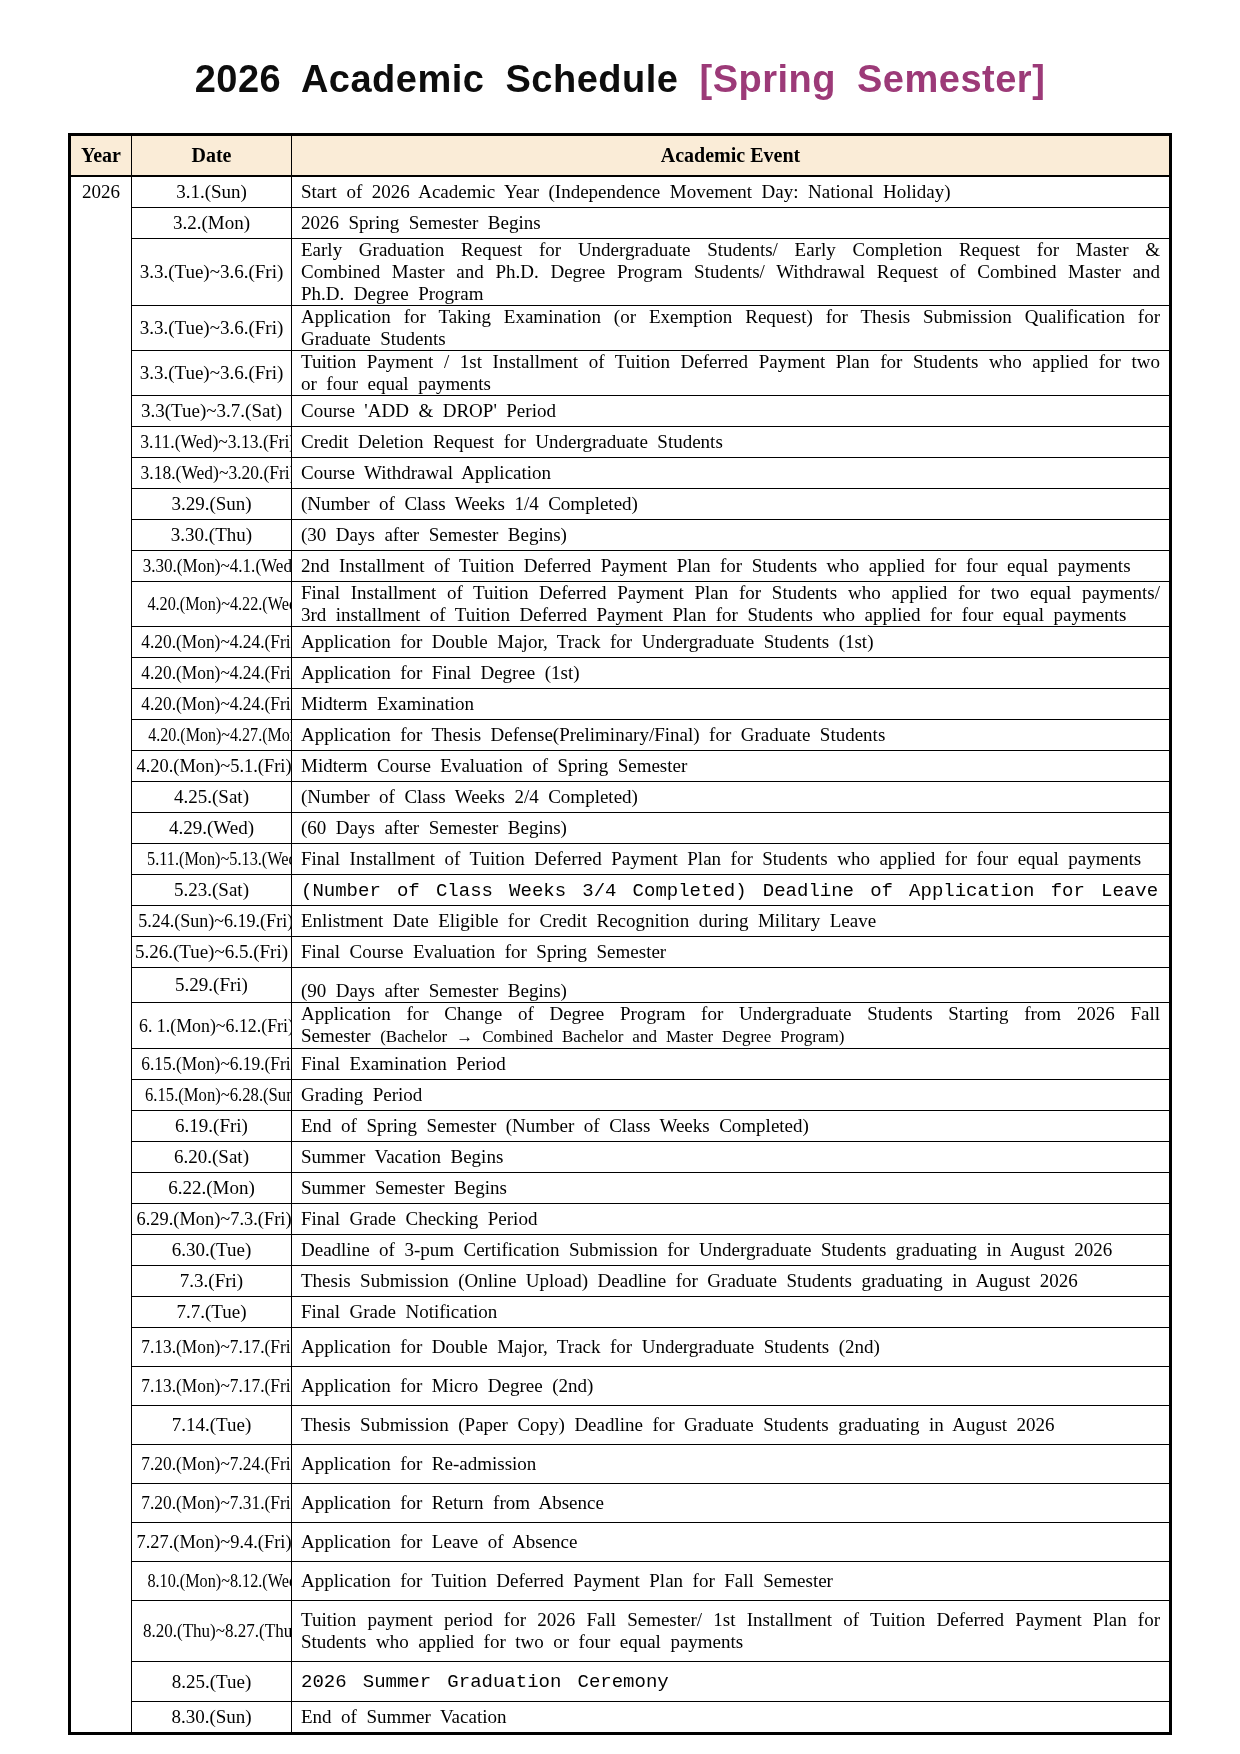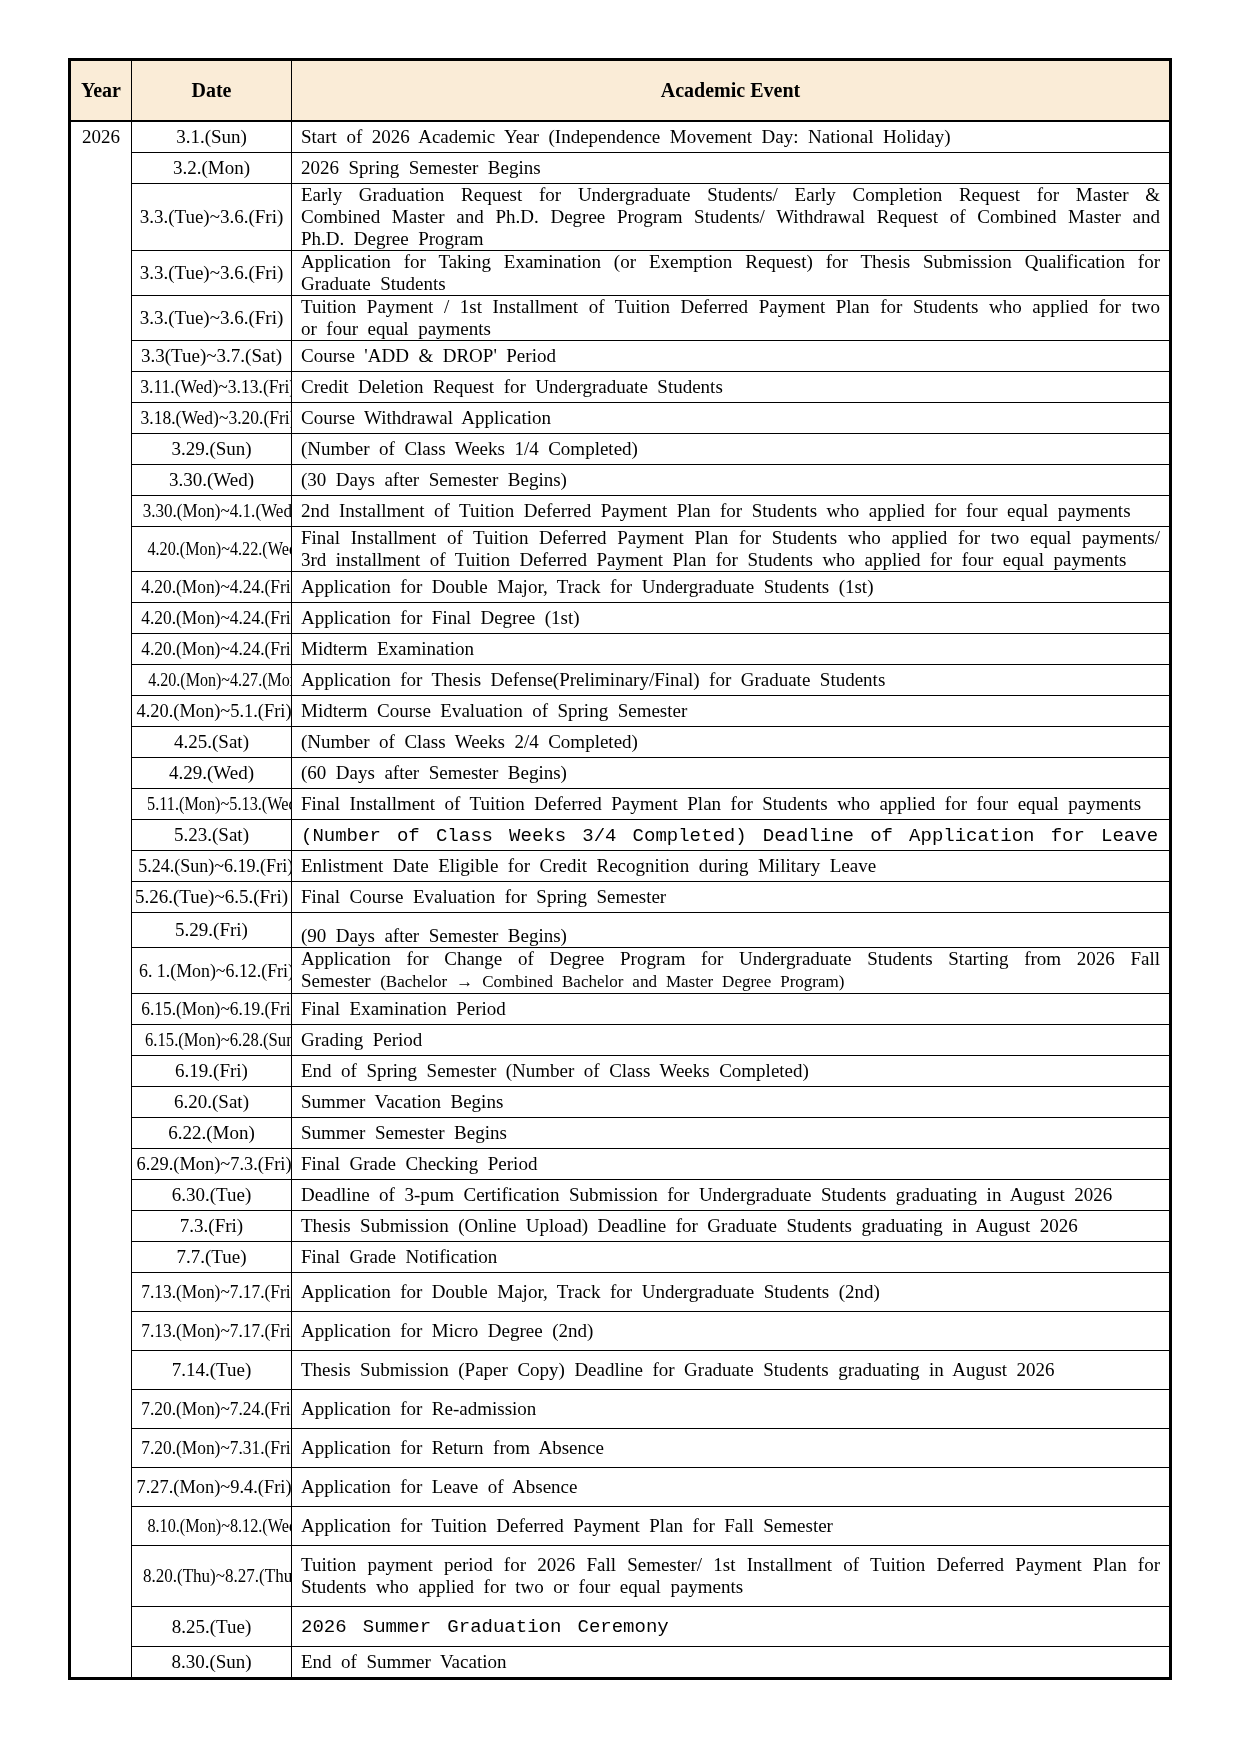--- a/index.html
+++ b/index.html
@@ -33,21 +33,21 @@
   col.c-year  { width:62px; }
   col.c-date  { width:160px; }
   col.c-event { width:auto; }
 
   th, td { border:1px solid #000; }
 
   thead th {
     background:#FAECD7;
     font-weight:bold;
     font-size:20px;
-    padding:18px 2px;
+    padding:8px 2px;
     border-bottom:2px solid #000;
     text-align:center;
   }
 
   td.year {
     vertical-align:top;
     text-align:center;
     font-size:19px;
     padding-top:4px;
   }
@@ -74,20 +74,21 @@
   }
   td.event .note { font-size:17px; }
 
   tr.tall td.date, tr.tall td.event { padding-top:8px; padding-bottom:8px; }
 </style>
 </head>
 <body>
 
 <div class="page">
 
+  <h1 class="title"><span>2026 Academic Schedule</span> <span class="highlight">[Spring Semester]</span></h1>
 
   <table class="schedule">
     <colgroup>
       <col class="c-year">
       <col class="c-date">
       <col class="c-event">
     </colgroup>
     <thead>
       <tr>
         <th>Year</th>
@@ -127,21 +128,21 @@
         </tr>
         <tr>
           <td class="date"><span class="dt" style="transform: scaleX(0.922019);">3.18.(Wed)~3.20.(Fri)</span></td>
           <td class="event"><span class="evt" style="white-space: nowrap; display: inline-block;">Course Withdrawal Application</span></td>
         </tr>
         <tr>
           <td class="date"><span class="dt">3.29.(Sun)</span></td>
           <td class="event"><span class="evt" style="white-space: nowrap; display: inline-block;">(Number of Class Weeks 1/4 Completed)</span></td>
         </tr>
         <tr>
-          <td class="date"><span class="dt">3.30.(Wed)</span></td>
+          <td class="date"><span class="dt">3.30.(Thu)</span></td>
           <td class="event"><span class="evt" style="white-space: nowrap; display: inline-block;">(30 Days after Semester Begins)</span></td>
         </tr>
         <tr>
           <td class="date"><span class="dt" style="transform: scaleX(0.899447);">3.30.(Mon)~4.1.(Wed)</span></td>
           <td class="event"><span class="evt" style="white-space: nowrap; display: inline-block;">2nd Installment of Tuition Deferred Payment Plan for Students who applied for four equal payments</span></td>
         </tr>
         <tr>
           <td class="date"><span class="dt" style="transform: scaleX(0.852453);">4.20.(Mon)~4.22.(Wed)</span></td>
           <td class="event"><span class="evt" style="white-space: normal; display: inline;">Final Installment of Tuition Deferred Payment Plan for Students who applied for two equal payments/ 3rd installment of Tuition Deferred Payment Plan for Students who applied for four equal payments</span></td>
         </tr>

